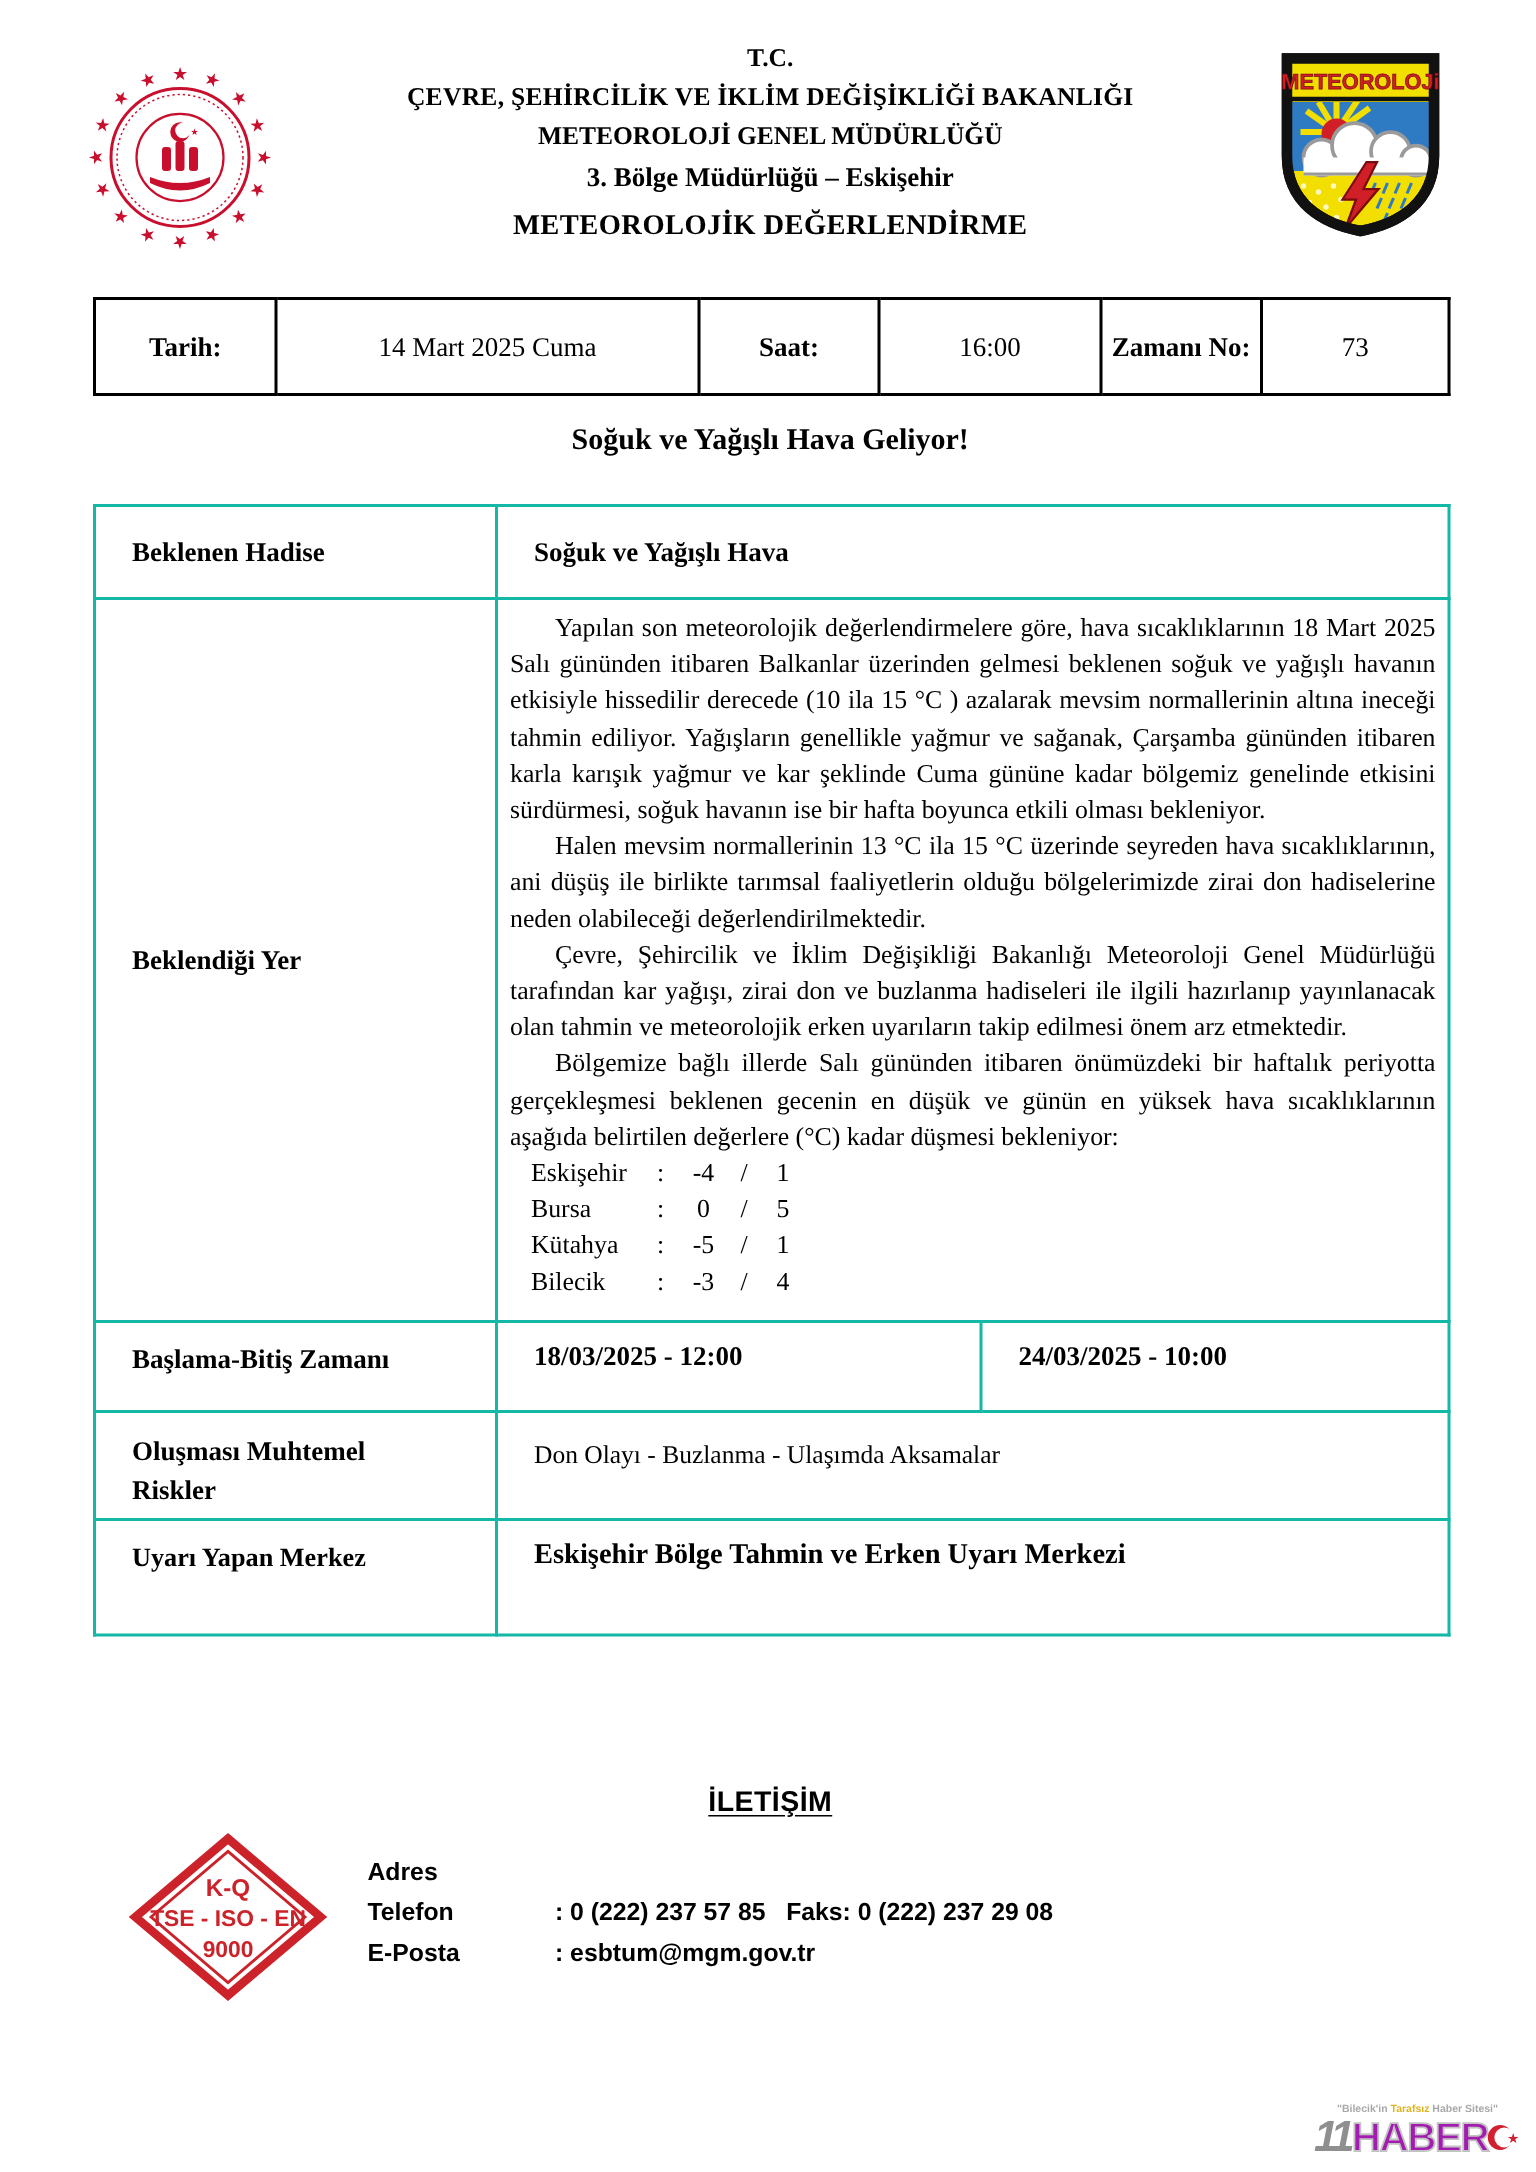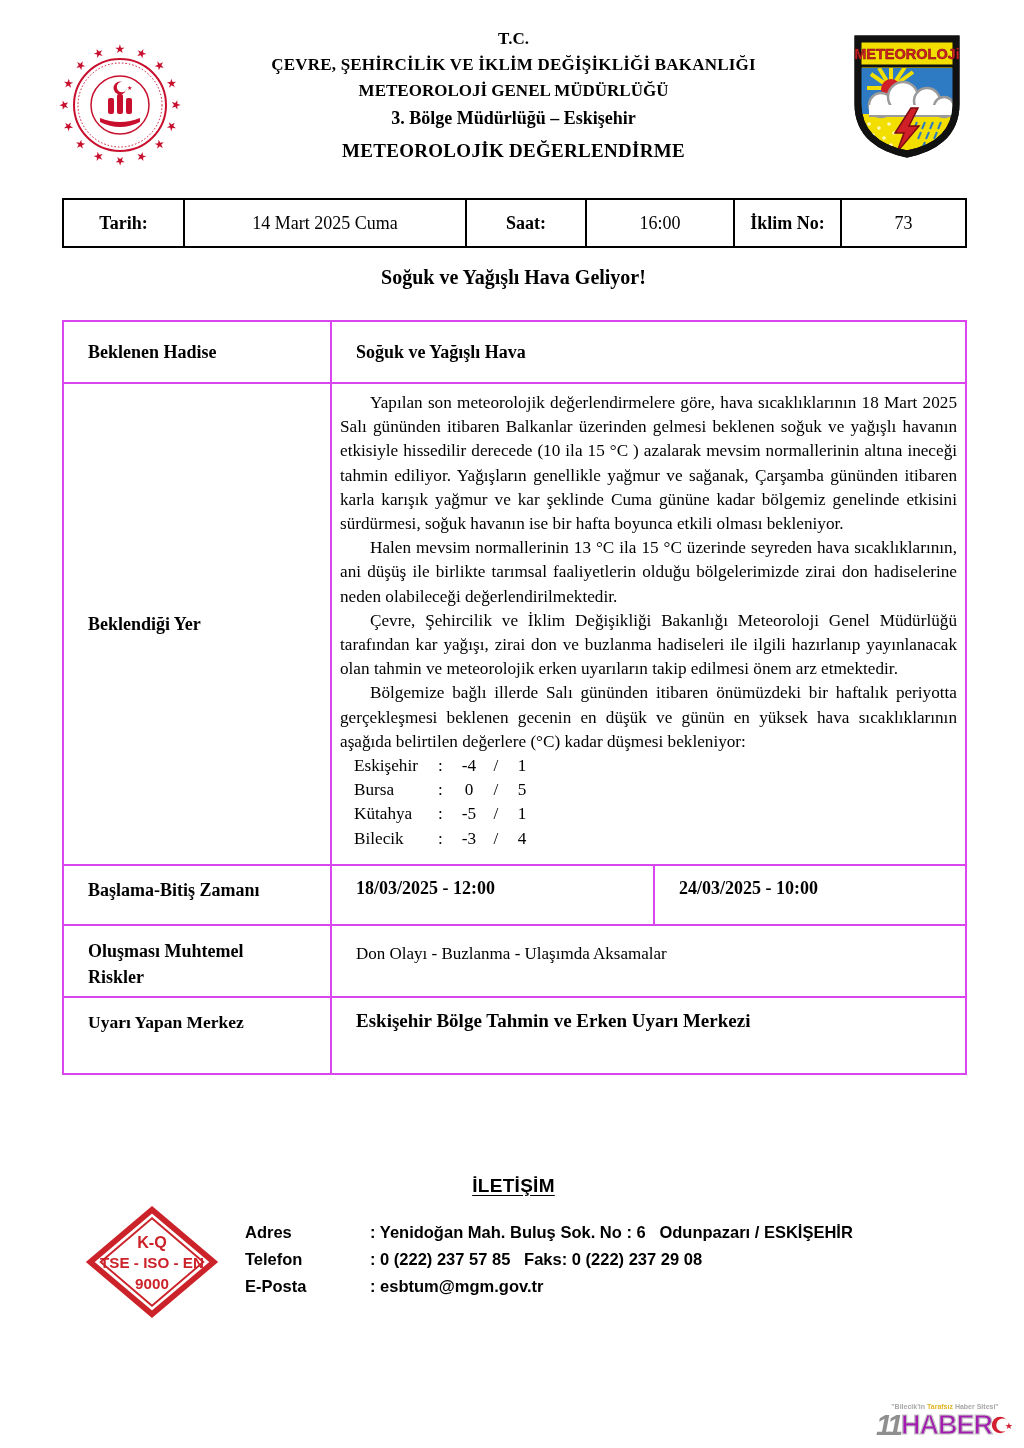--- a/index.html
+++ b/index.html
@@ -16,28 +16,28 @@
   .header-text { padding-top:26px; text-align:center; }
   .h-tc { font-size:17px; font-weight:bold; line-height:26px; }
   .h-l2 { font-size:17px; font-weight:bold; line-height:26px; letter-spacing:.2px; }
   .h-l3 { font-size:17px; font-weight:bold; line-height:26px; }
   .h-l4 { font-size:18px; font-weight:bold; line-height:28px; }
   .doc-title { font-size:19px; font-weight:bold; margin-top:6px; line-height:26px; letter-spacing:.3px; }
 
   
   table { border-collapse:collapse; }
   .info-table { width:903px; margin-top:34px; table-layout:fixed; }
-  .info-table td { border:2px solid #000; height:48px; text-align:center; vertical-align:middle; font-size:18px; }
+  .info-table td { border:2px solid #000; height:64px; text-align:center; vertical-align:middle; font-size:18px; }
   .info-table .lbl { font-weight:bold; }
 
   .headline { text-align:center; font-size:20px; font-weight:bold; margin-top:14px; line-height:30px; }
 
   
   .main-table { width:903px; margin-top:28px; table-layout:fixed; }
-  .main-table td { border:2px solid #d946ef; vertical-align:top; }
+  .main-table td { border:2px solid #14b8a6; vertical-align:top; }
   .cell-label { font-weight:bold; font-size:18px; padding-left:24px; }
   .v-mid { vertical-align:middle !important; }
   .r1 td { height:62px; }
   .r1 .cell-value { font-weight:bold; font-size:18px; padding-left:24px; }
   .r2 td { height:482px; }
   .body-cell { padding:7px 8px 0 8px; font-size:17.2px; line-height:24.2px; }
   .body-par { text-align:justify; text-indent:30px; }
   .city-line { display:flex; padding-left:14px; }
   .city-name { width:84px; }
   .city-colon { width:16px; text-align:left; }
@@ -190,21 +190,21 @@
         <col style="width:148px">
           <col style="width:107px">
           <col style="width:125px">
       </colgroup>
       <tbody>
           <tr>
         <td class="lbl">Tarih:</td>
         <td>14 Mart 2025 Cuma</td>
         <td class="lbl">Saat:</td>
         <td>16:00</td>
-        <td class="lbl">İklim No:</td>
+        <td class="lbl">Zamanı No:</td>
         <td>73</td>
       </tr>
     </tbody>
       </table>
 
     <div class="headline">Soğuk ve Yağışlı Hava Geliyor!</div>
 
     <table class="main-table">
       <colgroup>
           <col style="width:268px">
@@ -276,21 +276,20 @@
         <polygon points="70,5 135,60 70,115 5,60" fill="#ffffff" stroke="#cc2229" stroke-width="6"></polygon>
         <polygon points="70,14 124,60 70,106 16,60" fill="none" stroke="#cc2229" stroke-width="2"></polygon>
         <text x="70" y="45" text-anchor="middle" font-size="17" font-weight="bold" font-family="Liberation Sans, sans-serif" fill="#cc2229">K-Q</text>
         <text x="70" y="66" text-anchor="middle" font-size="16" font-weight="bold" font-family="Liberation Sans, sans-serif" fill="#cc2229">TSE - ISO - EN</text>
         <text x="70" y="88" text-anchor="middle" font-size="16" font-weight="bold" font-family="Liberation Sans, sans-serif" fill="#cc2229">9000</text>
       </svg>
 
       <div class="contact-rows">
         <div class="contact-row">
           <span class="contact-label">Adres</span>
-          <span class="contact-value">: Yenidoğan Mah. Buluş Sok. No : 6   Odunpazarı / ESKİŞEHİR</span>
         </div>
         <div class="contact-row">
           <span class="contact-label">Telefon</span>
           <span class="contact-value">: 0 (222) 237 57 85   Faks: 0 (222) 237 29 08</span>
         </div>
         <div class="contact-row">
           <span class="contact-label">E-Posta</span>
           <span class="contact-value">: esbtum@mgm.gov.tr</span>
         </div>
       </div>

